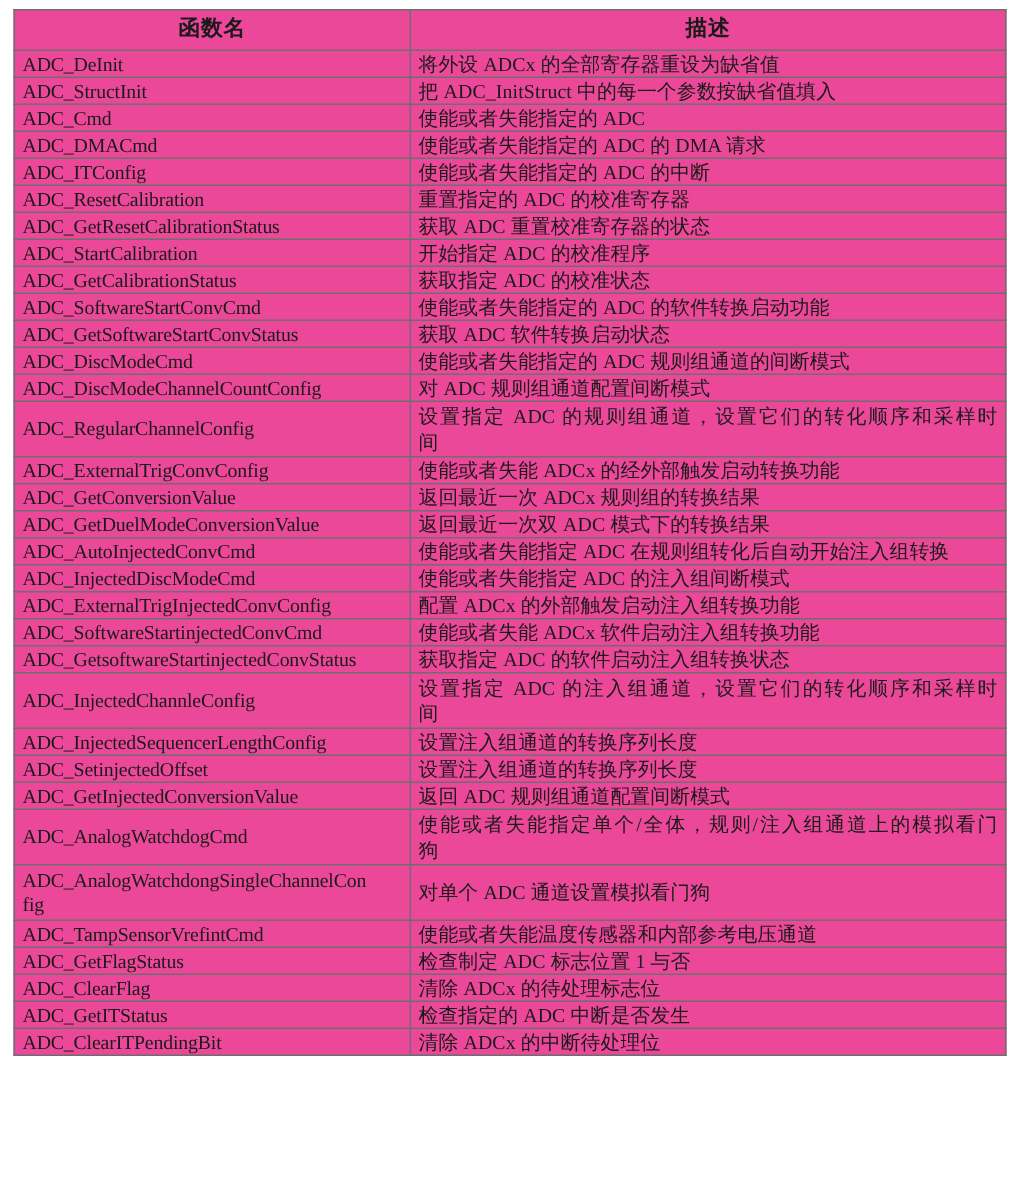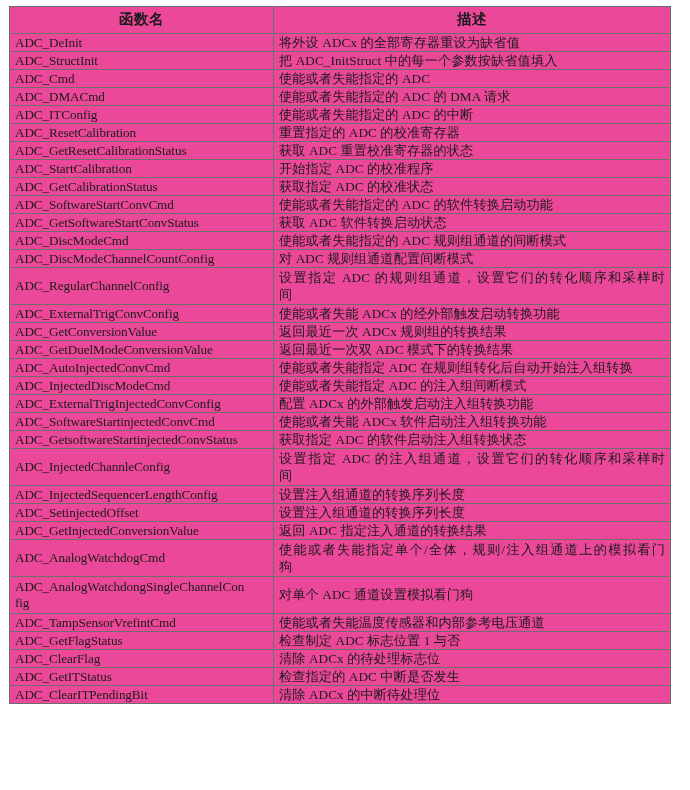--- a/index.html
+++ b/index.html
@@ -188,21 +188,21 @@
         <tr>
           <td class="func">ADC_InjectedSequencerLengthConfig</td>
           <td class="desc">设置注入组通道的转换序列长度</td>
         </tr>
         <tr>
           <td class="func">ADC_SetinjectedOffset</td>
           <td class="desc">设置注入组通道的转换序列长度</td>
         </tr>
         <tr>
           <td class="func">ADC_GetInjectedConversionValue</td>
-          <td class="desc">返回 ADC 指定注入通道的转换结果</td>
+          <td class="desc">返回 ADC 规则组通道配置间断模式</td>
         </tr>
         <tr class="wrap">
           <td class="func">ADC_AnalogWatchdogCmd</td>
           <td class="desc">
             <span class="desc-line just">使能或者失能指定单个/全体，规则/注入组通道上的模拟看门</span>
             <span class="desc-line">狗</span>
           </td>
         </tr>
         <tr class="wrap">
           <td class="func">

